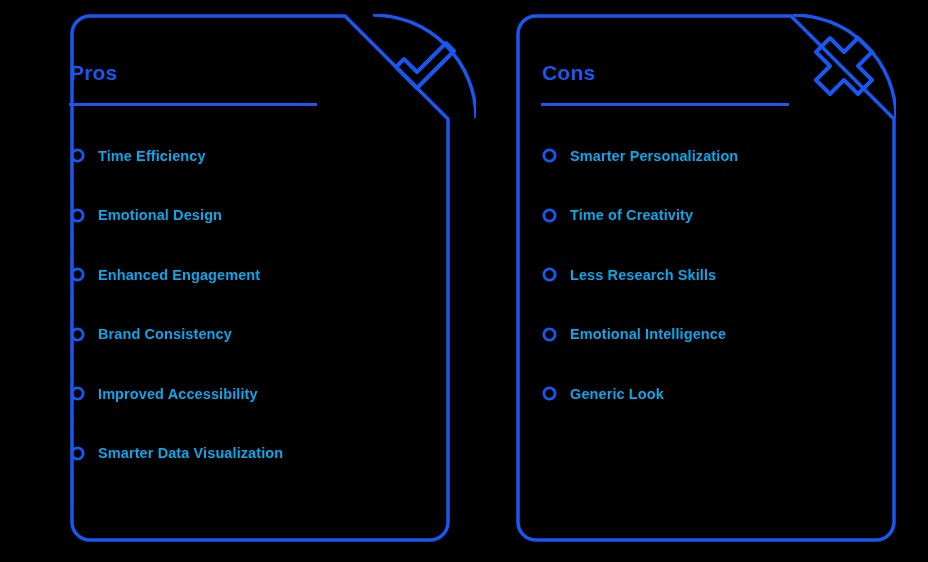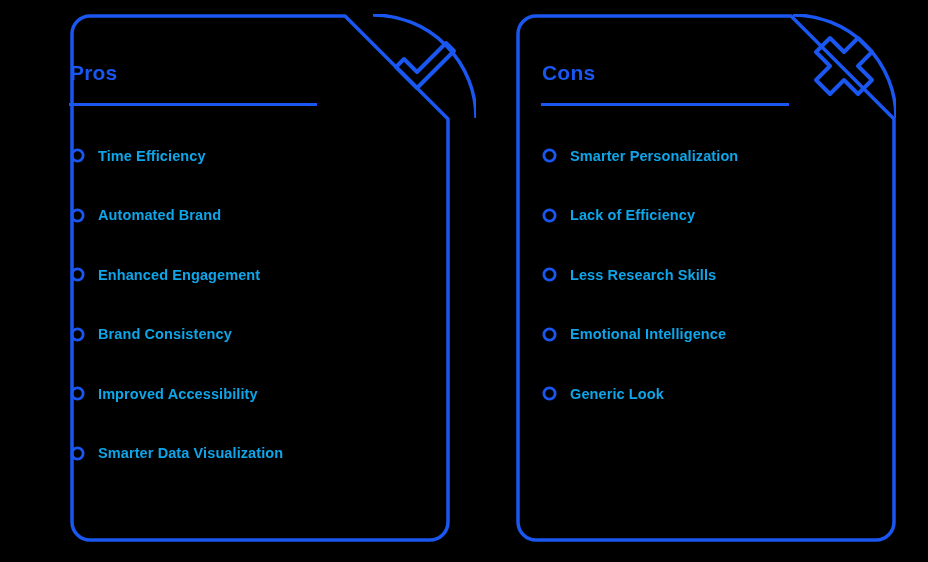--- a/index.html
+++ b/index.html
@@ -143,21 +143,21 @@
           <svg class="bullet-icon" viewBox="0 0 16 16">
             <circle cx="8" cy="8" r="6" fill="none" stroke="#1a56f0" stroke-width="3"></circle>
           </svg>
           <span class="item-label">Time Efficiency</span>
         </li>
 
         <li class="list-item">
           <svg class="bullet-icon" viewBox="0 0 16 16">
             <circle cx="8" cy="8" r="6" fill="none" stroke="#1a56f0" stroke-width="3"></circle>
           </svg>
-          <span class="item-label">Automated Brand</span>
+          <span class="item-label">Emotional Design</span>
         </li>
 
         <li class="list-item">
           <svg class="bullet-icon" viewBox="0 0 16 16">
             <circle cx="8" cy="8" r="6" fill="none" stroke="#1a56f0" stroke-width="3"></circle>
           </svg>
           <span class="item-label">Enhanced Engagement</span>
         </li>
 
         <li class="list-item">
@@ -212,21 +212,21 @@
           <svg class="bullet-icon" viewBox="0 0 16 16">
             <circle cx="8" cy="8" r="6" fill="none" stroke="#1a56f0" stroke-width="3"></circle>
           </svg>
           <span class="item-label">Smarter Personalization</span>
         </li>
 
         <li class="list-item">
           <svg class="bullet-icon" viewBox="0 0 16 16">
             <circle cx="8" cy="8" r="6" fill="none" stroke="#1a56f0" stroke-width="3"></circle>
           </svg>
-          <span class="item-label">Lack of Efficiency</span>
+          <span class="item-label">Time of Creativity</span>
         </li>
 
         <li class="list-item">
           <svg class="bullet-icon" viewBox="0 0 16 16">
             <circle cx="8" cy="8" r="6" fill="none" stroke="#1a56f0" stroke-width="3"></circle>
           </svg>
           <span class="item-label">Less Research Skills</span>
         </li>
 
         <li class="list-item">

